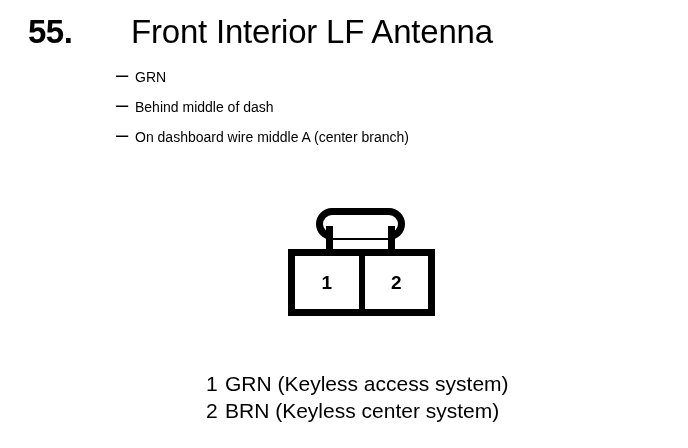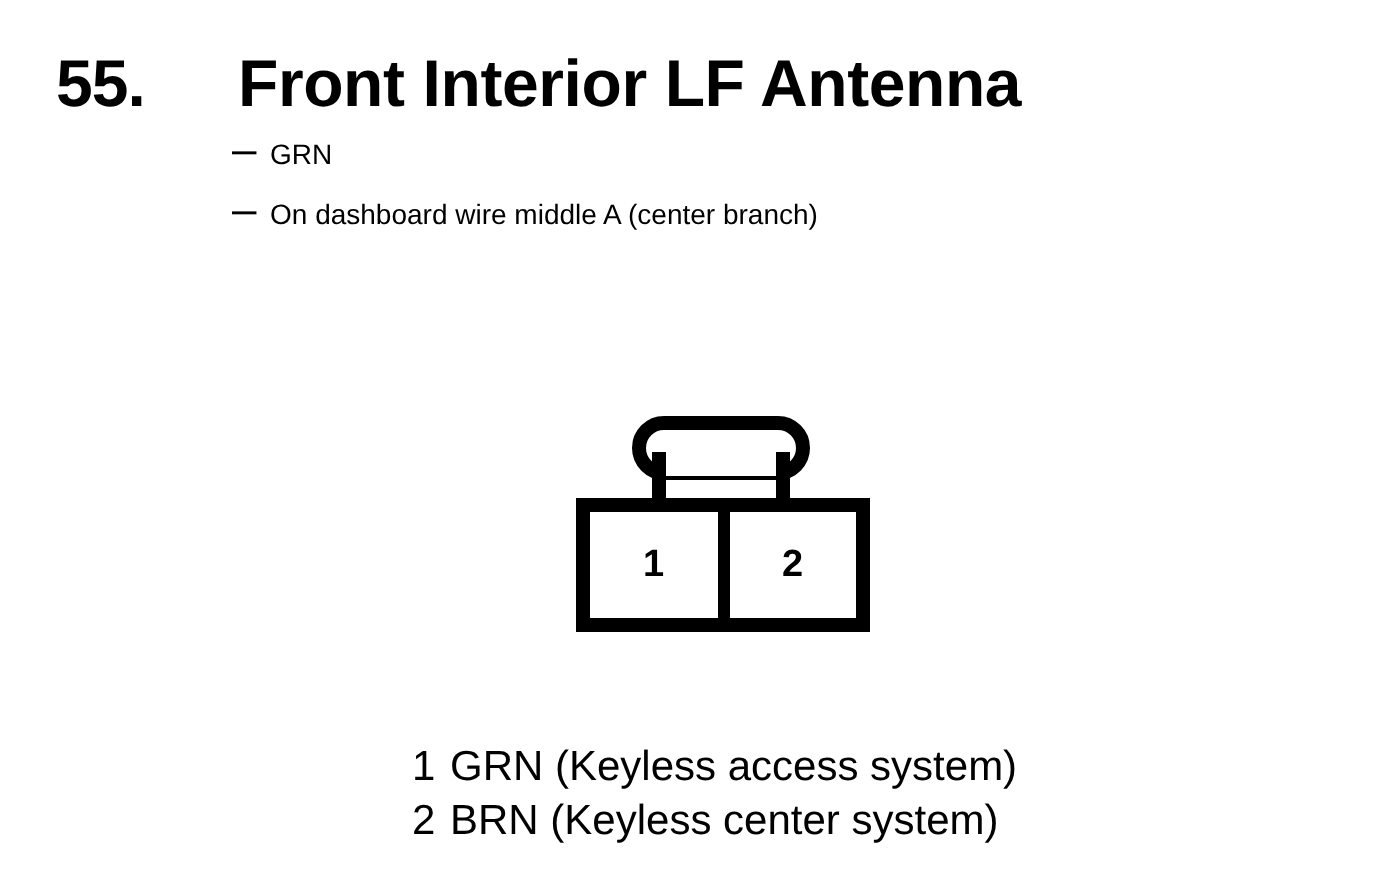--- a/index.html
+++ b/index.html
@@ -17,37 +17,36 @@
     -webkit-font-smoothing: none;
   }
 
   
   #header-row {
     position: absolute;
     left: 0;
     top: 12px;
     width: 688px;
     height: 44px;
-    margin-top: 10px;
   }
   #item-number {
     position: absolute;
     left: 28px;
     top: 0;
     font-size: 33px;
     font-weight: bold;
     letter-spacing: -0.5px;
     line-height: 40px;
   }
   #page-title {
     position: absolute;
-    left: 119px;
+    left: 131px;
     top: 0;
     font-size: 33px;
-    font-weight: bold;
+    font-weight: normal;
     letter-spacing: -0.2px;
     line-height: 40px;
     white-space: nowrap;
   }
 
   
   #spec-list {
     position: absolute;
     left: 116px;
     top: 60px;
@@ -166,20 +165,23 @@
   <div id="item-number">55.</div>
   <div id="page-title">Front Interior LF Antenna</div>
 </div>
 
 <div id="spec-list">
 
   <div class="spec-item">
     <span class="spec-dash">–</span><span class="spec-text">GRN</span>
   </div>
 
+  <div class="spec-item">
+    <span class="spec-dash">–</span><span class="spec-text">Behind middle of dash</span>
+  </div>
 
   <div class="spec-item">
     <span class="spec-dash">–</span><span class="spec-text">On dashboard wire middle A (center branch)</span>
   </div>
 
 </div>
 
 <div id="connector-symbol">
 
   <div id="connector-latch"></div>

